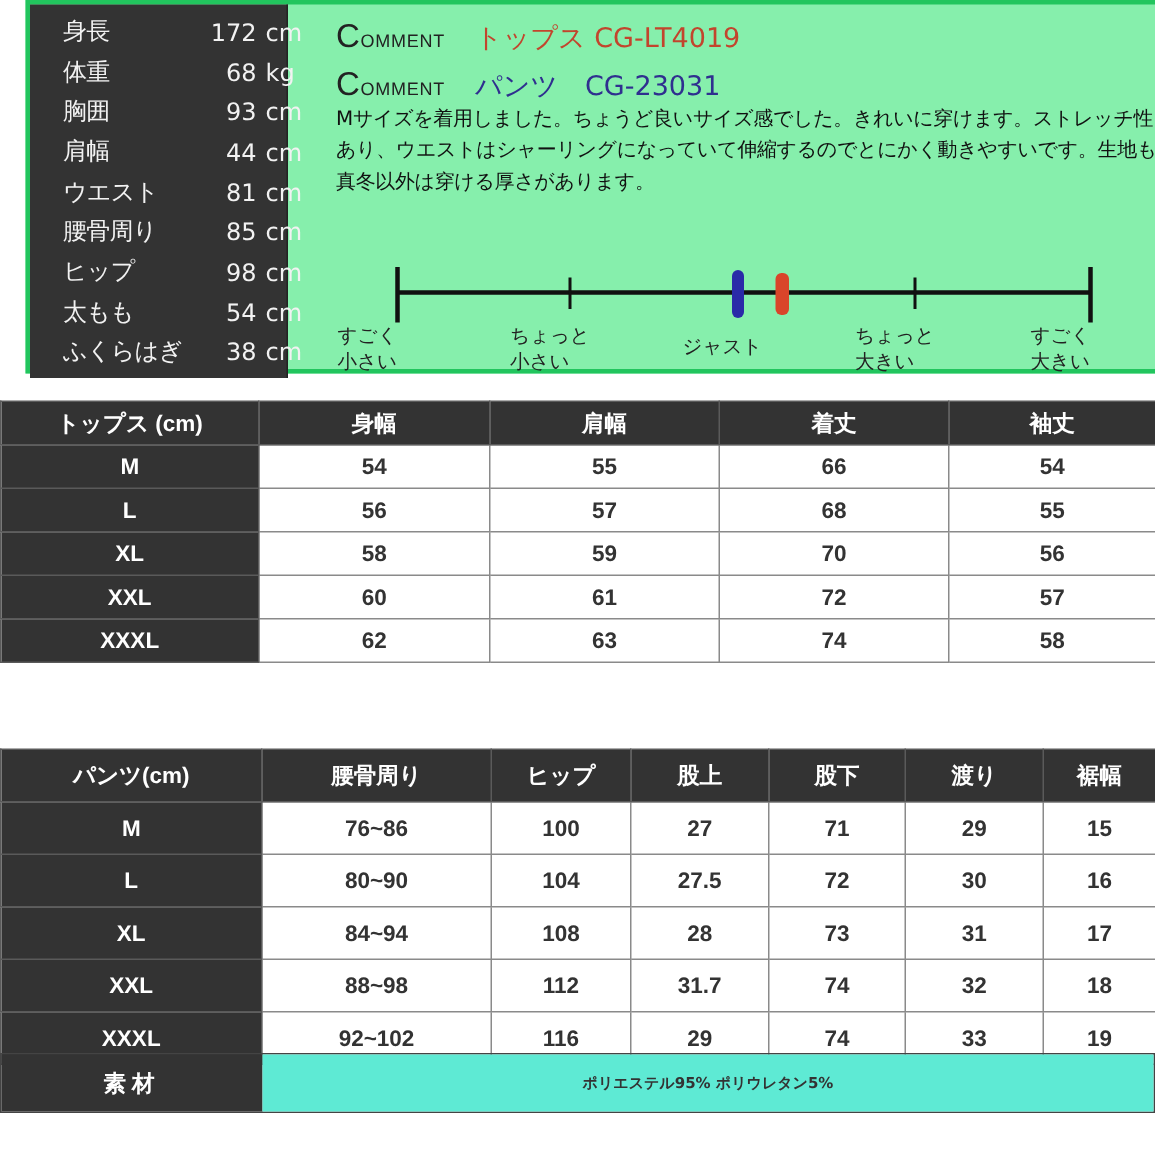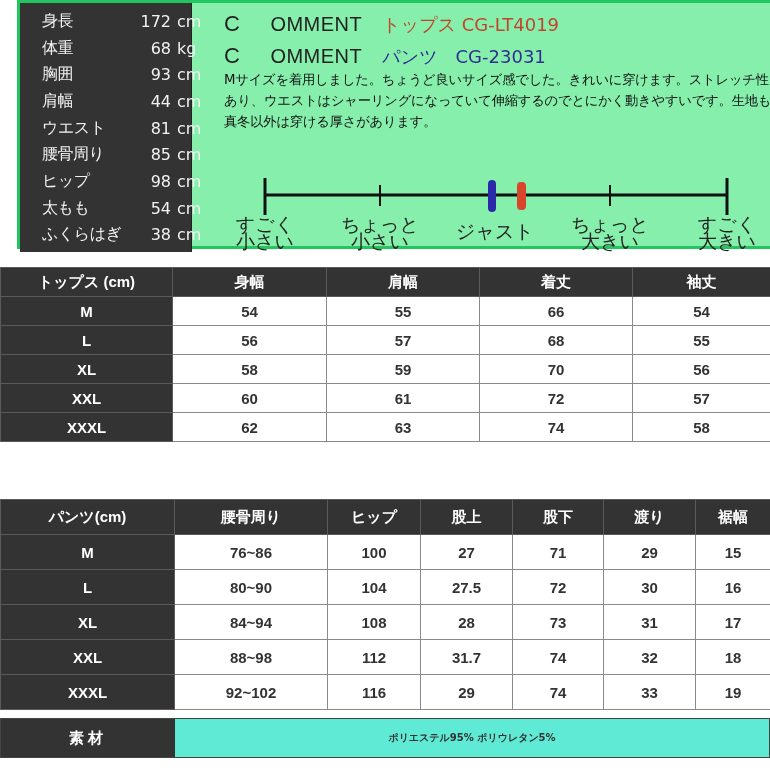--- a/index.html
+++ b/index.html
@@ -11,44 +11,44 @@
   .model { position: absolute; left: 0; top: 0; width: 172px; height: 249px; background: #333333; border-right: 1px solid #222; padding-top: 5px; }
   .model-row { display: flex; height: 26.7px; align-items: center; color: #f2f2f2; font-size: 16px; }
   .model-row .k { width: 98px; padding-left: 22px; white-space: nowrap; letter-spacing: -0.5px; }
   .model-row .v { width: 54px; text-align: right; }
   .model-row .u { width: 20px; padding-left: 6px; text-align: left; }
 
   .comments { position: absolute; left: 204px; top: 8px; width: 560px; }
   .c-head { display: flex; align-items: baseline; height: 26px; }
   .c-word { font-family: "Liberation Sans", sans-serif; font-size: 21px; color: #222; letter-spacing: 0.5px; }
   .c-word .big { font-size: 22px; }
-  .c-word .sm { font-size: 20px; margin-left: 30px; }
+  .c-word .sm { font-size: 12px; }
   .c-prod { margin-left: 20px; font-size: 18px; }
   .c-prod.tops { color: #c2452d; }
   .c-prod.pants { color: #2f2f8f; }
   .c-body { font-size: 13.3px; line-height: 21px; color: #111; letter-spacing: -0.2px; }
   .c-block2 { margin-top: 6px; }
 
   .scale { position: absolute; left: 172px; top: 170px; width: 596px; height: 78px; }
   .scale svg { position: absolute; left: 0; top: 0; }
-  .scale-label { position: absolute; font-size: 19px; line-height: 17px; text-align: center; color: #222; width: 80px; }
+  .scale-label { position: absolute; font-size: 13px; line-height: 17px; text-align: left; color: #222; width: 80px; }
 
   
   table { border-collapse: collapse; position: absolute; left: 0; table-layout: fixed; }
   td, th { border: 1px solid #8a8a8a; text-align: center; font-family: "Liberation Sans", sans-serif; font-weight: bold; font-size: 15px; }
   th { background: #333333; color: #ffffff; border-color: #5a5a5a; }
   td.size { background: #333333; color: #ffffff; border-color: #5a5a5a; }
   td.val { background: #ffffff; color: #333; font-weight: bold; }
 
   .tops-table { top: 267px; width: 770px; }
   .tops-table tr { height: 29px; }
   .pants-table { top: 499px; width: 770px; }
   .pants-table tr { height: 35px; }
 
-  .material { position: absolute; left: 0; top: 718px; width: 770px; height: 40px; display: flex; border: 1px solid #444; }
+  .material { position: absolute; left: 0; top: 702px; width: 770px; height: 40px; display: flex; border: 1px solid #444; }
   .material .label { width: 174px; background: #333333; color: #fff; font-weight: bold; font-size: 15px; display: flex; align-items: center; justify-content: center; letter-spacing: 4px; }
   .material .value { flex: 1; display: flex; align-items: center; justify-content: center; font-size: 10px; font-weight: bold; color: #333; background: #5eead4; }
 </style>
 </head>
 <body>
 
 <div class="top">
 
   <div class="model">
     <div class="model-row">

